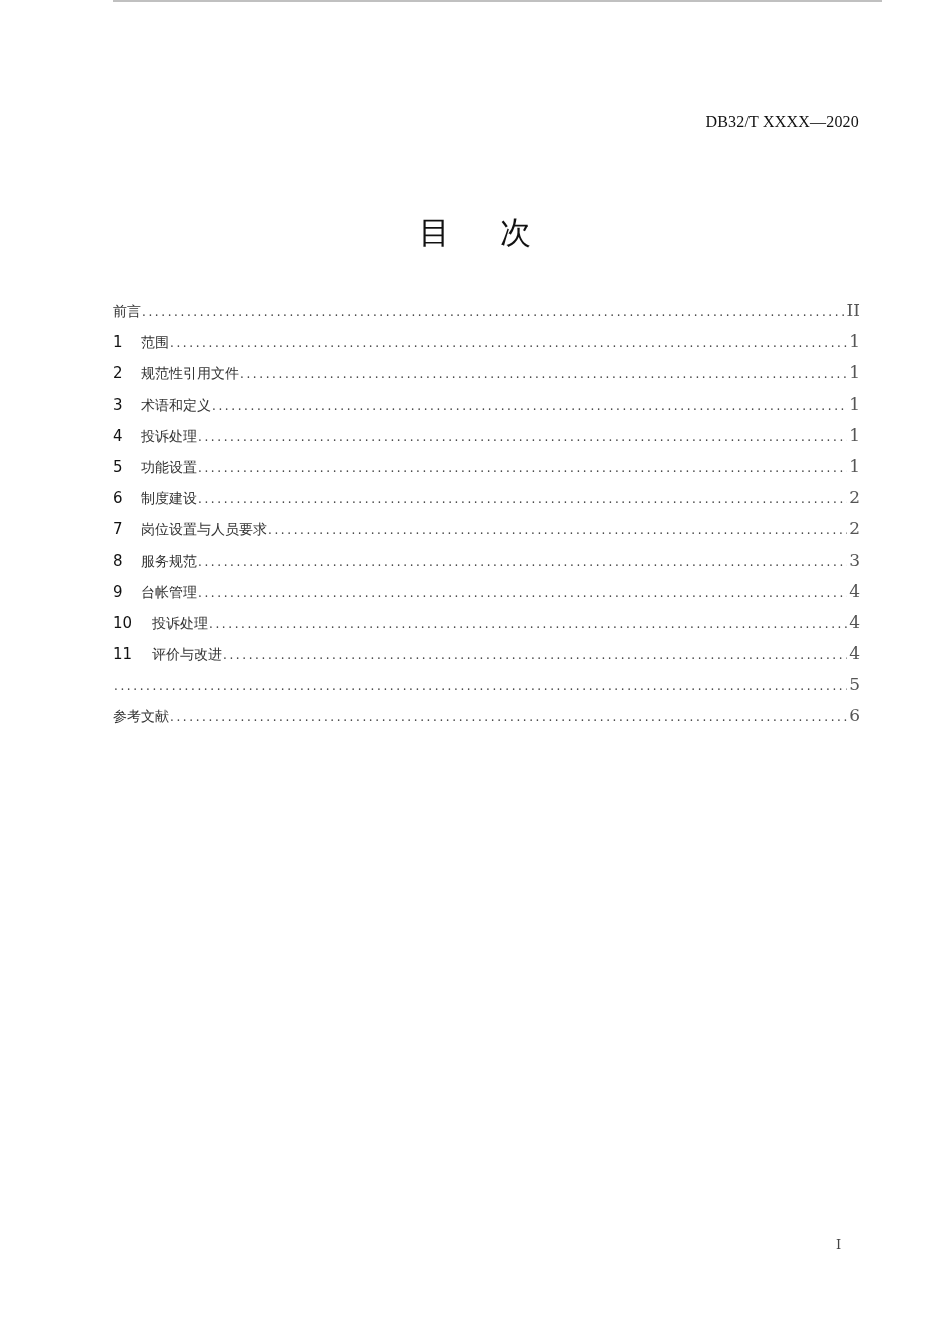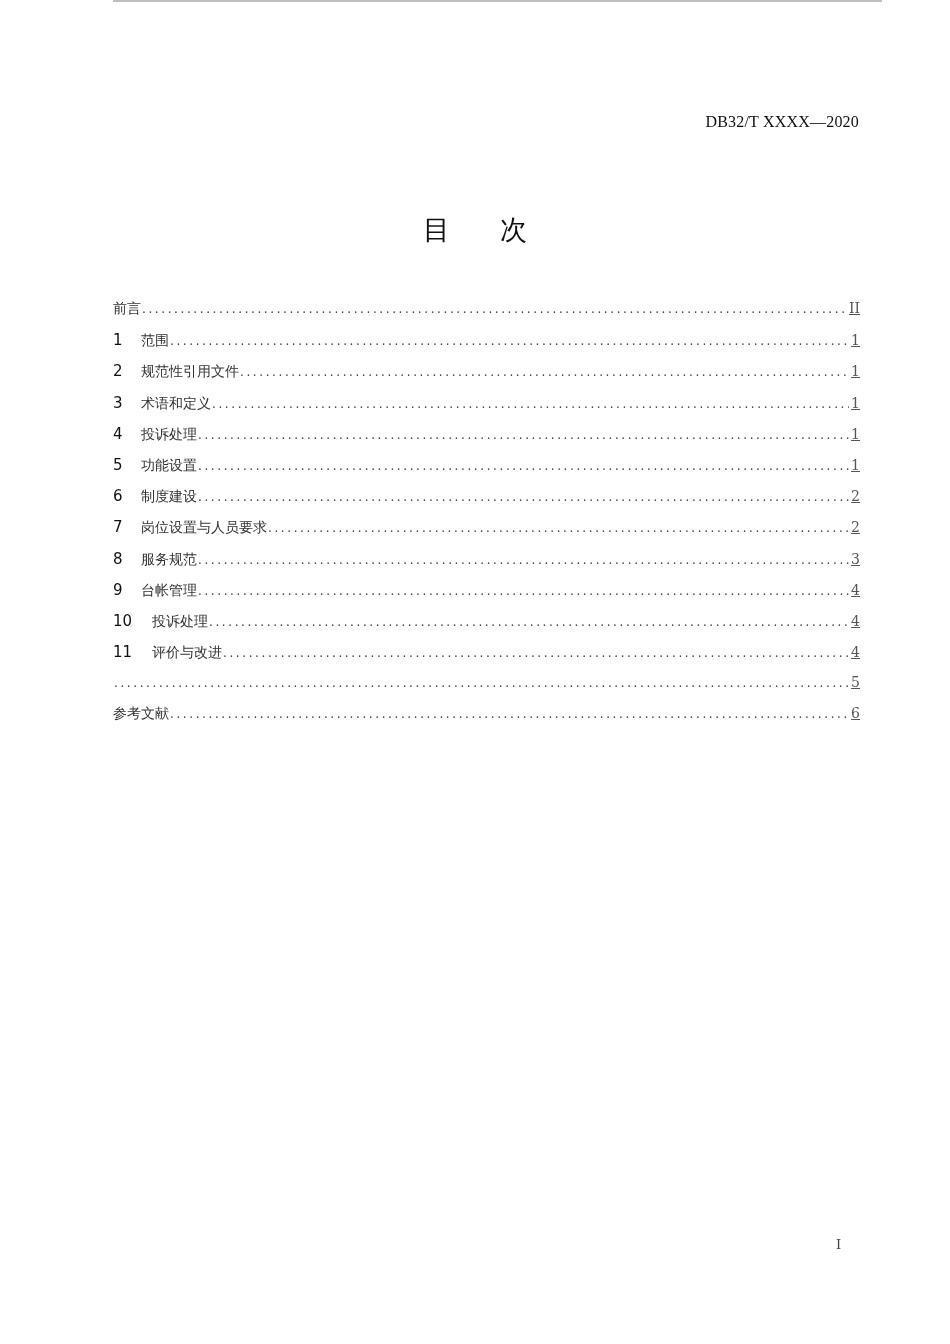--- a/index.html
+++ b/index.html
@@ -1,29 +1,29 @@
 <!DOCTYPE html>
 <html><head>
 <meta charset="utf-8">
 <style>
   html, body { margin: 0; padding: 0; background: #ffffff; }
   body { width: 950px; height: 1344px; position: relative; overflow: hidden; color: #1a1a1a; }
   .top-rule { position: absolute; left: 113px; top: 0; width: 769px; height: 2px; background: #c0c0c0; }
   .doc-code { position: absolute; right: 91px; top: 113px; font-family: Liberation Serif, serif; font-size: 16px; color: #111; letter-spacing: 0.2px; }
-  .toc-title { position: absolute; left: 0; width: 950px; top: 212px; text-align: center; font-family: "DejaVu Sans", sans-serif; font-size: 27px; color: #111; }
+  .toc-title { position: absolute; left: 0; width: 950px; top: 212px; text-align: center; font-family: "DejaVu Sans", sans-serif; font-size: 31px; color: #111; }
   .toc-title span { display: inline-block; }
   .toc-title .gap { width: 50px; }
   .toc { position: absolute; left: 113px; top: 300px; width: 747px; }
   .toc-row { display: flex; align-items: baseline; height: 31.2px; font-family: "DejaVu Serif", serif; font-size: 14px; color: #333; white-space: nowrap; overflow: hidden; }
   .toc-num { font-family: "DejaVu Sans", sans-serif; font-size: 15px; color: #111; display: inline-block; min-width: 28px; }
   .toc-num.wide { min-width: 39px; }
   .toc-label { flex: 0 0 auto; }
   .toc-leader { flex: 1 1 auto; overflow: hidden; letter-spacing: 2.6px; color: #444; font-size: 12px; padding-left: 1px; }
   .toc-leader::before { content: "................................................................................................................................................................................................................................"; }
-  .toc-page { flex: 0 0 auto; text-align: center; color: #555; font-size: 14px; padding-left: 2px; text-decoration: underline; }
+  .toc-page { flex: 0 0 auto; text-align: center; color: #555; font-size: 17px; padding-left: 2px; }
   .page-number { position: absolute; left: 836px; top: 1237px; font-family: "DejaVu Serif", serif; font-size: 13px; color: #444; }
 </style>
 </head>
 <body>
 
 <div class="top-rule"></div>
 
 <div class="doc-code">DB32/T XXXX—2020</div>
 
 <div class="toc-title">

